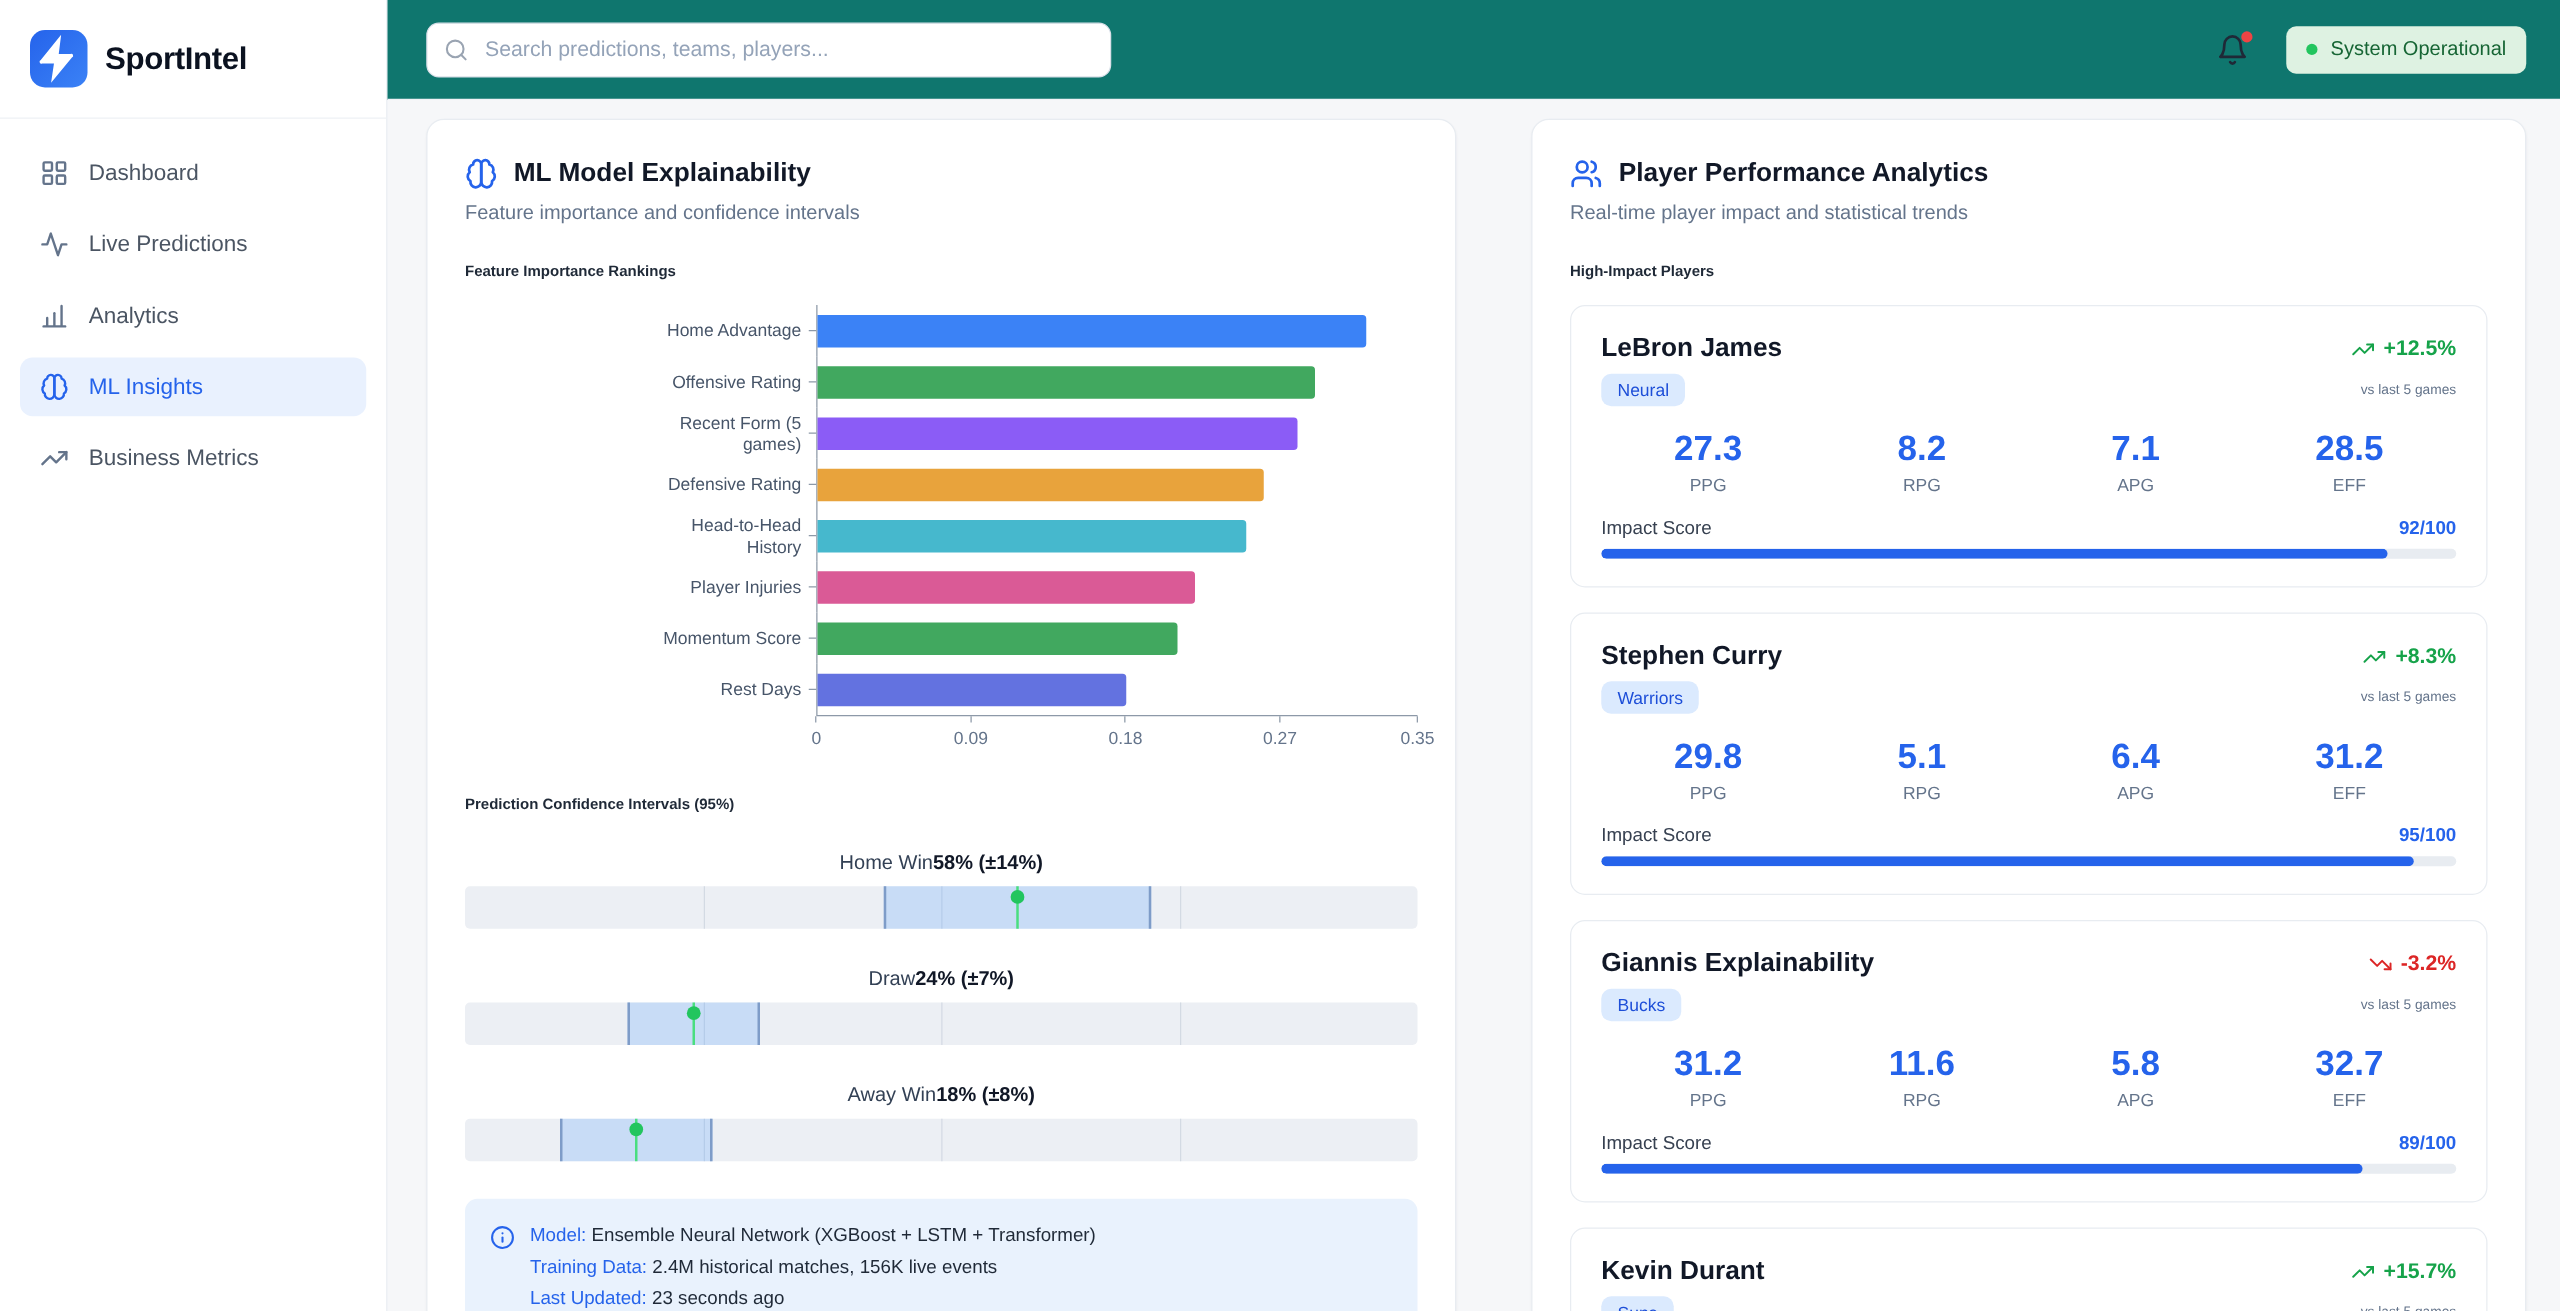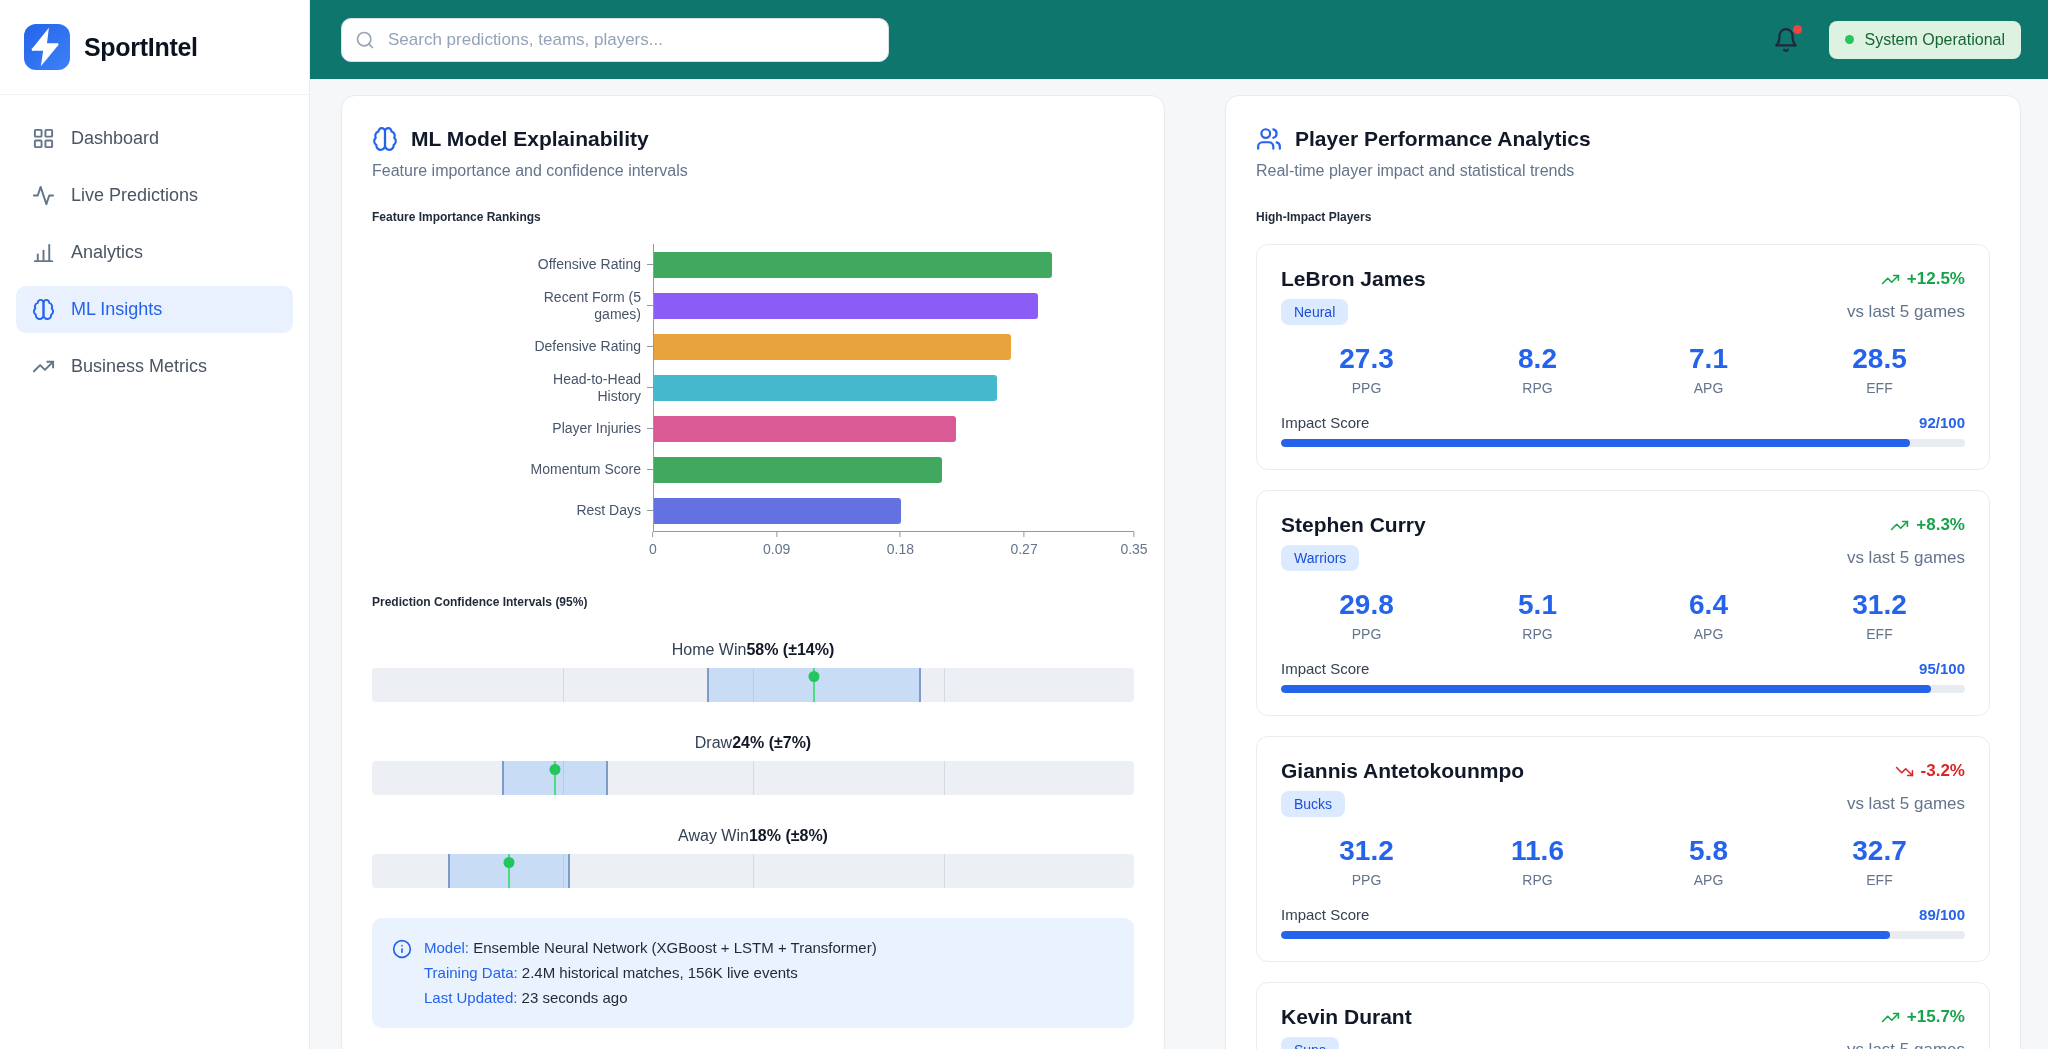--- a/index.html
+++ b/index.html
@@ -89,21 +89,21 @@
   
   .player-card { border:1px solid #e8ecf1; border-radius:12px; padding:22px 24px; margin-top:20px; background:#fff; }
   .p-row1 { display:flex; justify-content:space-between; align-items:center; }
   .p-name { font-size:21px; font-weight:600; color:#111827; }
   .p-trend { display:flex; align-items:center; gap:7px; font-size:17px; font-weight:600; }
   .p-trend.up { color:#16a34a; }
   .p-trend.down { color:#dc2626; }
   .p-trend-ic { width:19px; height:19px; display:flex; }
   .p-row2 { display:flex; justify-content:space-between; align-items:center; margin-top:8px; }
   .p-team { background:#dbeafe; color:#1d4ed8; font-size:14px; padding:5px 13px; border-radius:8px; }
-  .p-caption { font-size:17px; color:#64748b; }
+  .p-caption { font-size:11px; color:#64748b; }
   .p-stats { display:grid; grid-template-columns:repeat(4,1fr); margin-top:18px; text-align:center; }
   .stat-value { font-size:28px; font-weight:700; color:#2563eb; }
   .stat-label { margin-top:5px; font-size:14px; color:#64748b; }
   .p-impact { display:flex; justify-content:space-between; margin-top:18px; font-size:15px; }
   .p-impact-label { color:#374151; }
   .p-impact-value { color:#2563eb; font-weight:600; }
   .p-progress { margin-top:8px; height:8px; background:#e8ecf1; border-radius:4px; overflow:hidden; }
   .p-progress-fill { height:100%; background:#2563eb; border-radius:4px; }
 </style>
 </head>
@@ -209,20 +209,27 @@
                 <path d="M12 5a3 3 0 1 1 5.997.125 4 4 0 0 1 2.526 5.77 4 4 0 0 1-.556 6.588A4 4 0 1 1 12 18Z"></path>
               </svg>
             </span>
           <h2 class="card-title">ML Model Explainability</h2>
         </div>
         <div class="card-sub">Feature importance and confidence intervals</div>
 
         <h3 class="section-title">Feature Importance Rankings</h3>
         <div class="chart">
           <div id="chart-rows">
+              <div class="bar-row">
+    <div class="y-label">Home Advantage</div>
+    <div class="y-tick"></div>
+    <div class="bar-area">
+      <div class="bar" style="width: 91.4286%; background: rgb(59, 130, 246);"></div>
+    </div>
+  </div>
               <div class="bar-row">
     <div class="y-label">Offensive Rating</div>
     <div class="y-tick"></div>
     <div class="bar-area">
       <div class="bar" style="width: 82.8571%; background: rgb(65, 168, 95);"></div>
     </div>
   </div>
               <div class="bar-row">
     <div class="y-label">Recent Form (5 games)</div>
     <div class="y-tick"></div>
@@ -447,21 +454,21 @@
     <div class="p-impact">
       <span class="p-impact-label">Impact Score</span>
       <span class="p-impact-value">95/100</span>
     </div>
     <div class="p-progress">
       <div class="p-progress-fill" style="width: 95%;"></div>
     </div>
   </div>
             <div class="player-card">
     <div class="p-row1">
-      <div class="p-name">Giannis Antetokounmpo</div>
+      <div class="p-name">Giannis Explainability</div>
       <div class="p-trend down">
         <span class="p-trend-ic">
                     <svg viewBox="0 0 24 24" fill="none" stroke="currentColor" stroke-width="2" stroke-linecap="round" stroke-linejoin="round" style="width:100%;height:100%;display:block">
                       <polyline points="22 17 13.5 8.5 8.5 13.5 2 7"></polyline>
                       <polyline points="16 17 22 17 22 11"></polyline>
                     </svg>
                   </span>
         <span class="p-trend-val">-3.2%</span>
       </div>
     </div>

